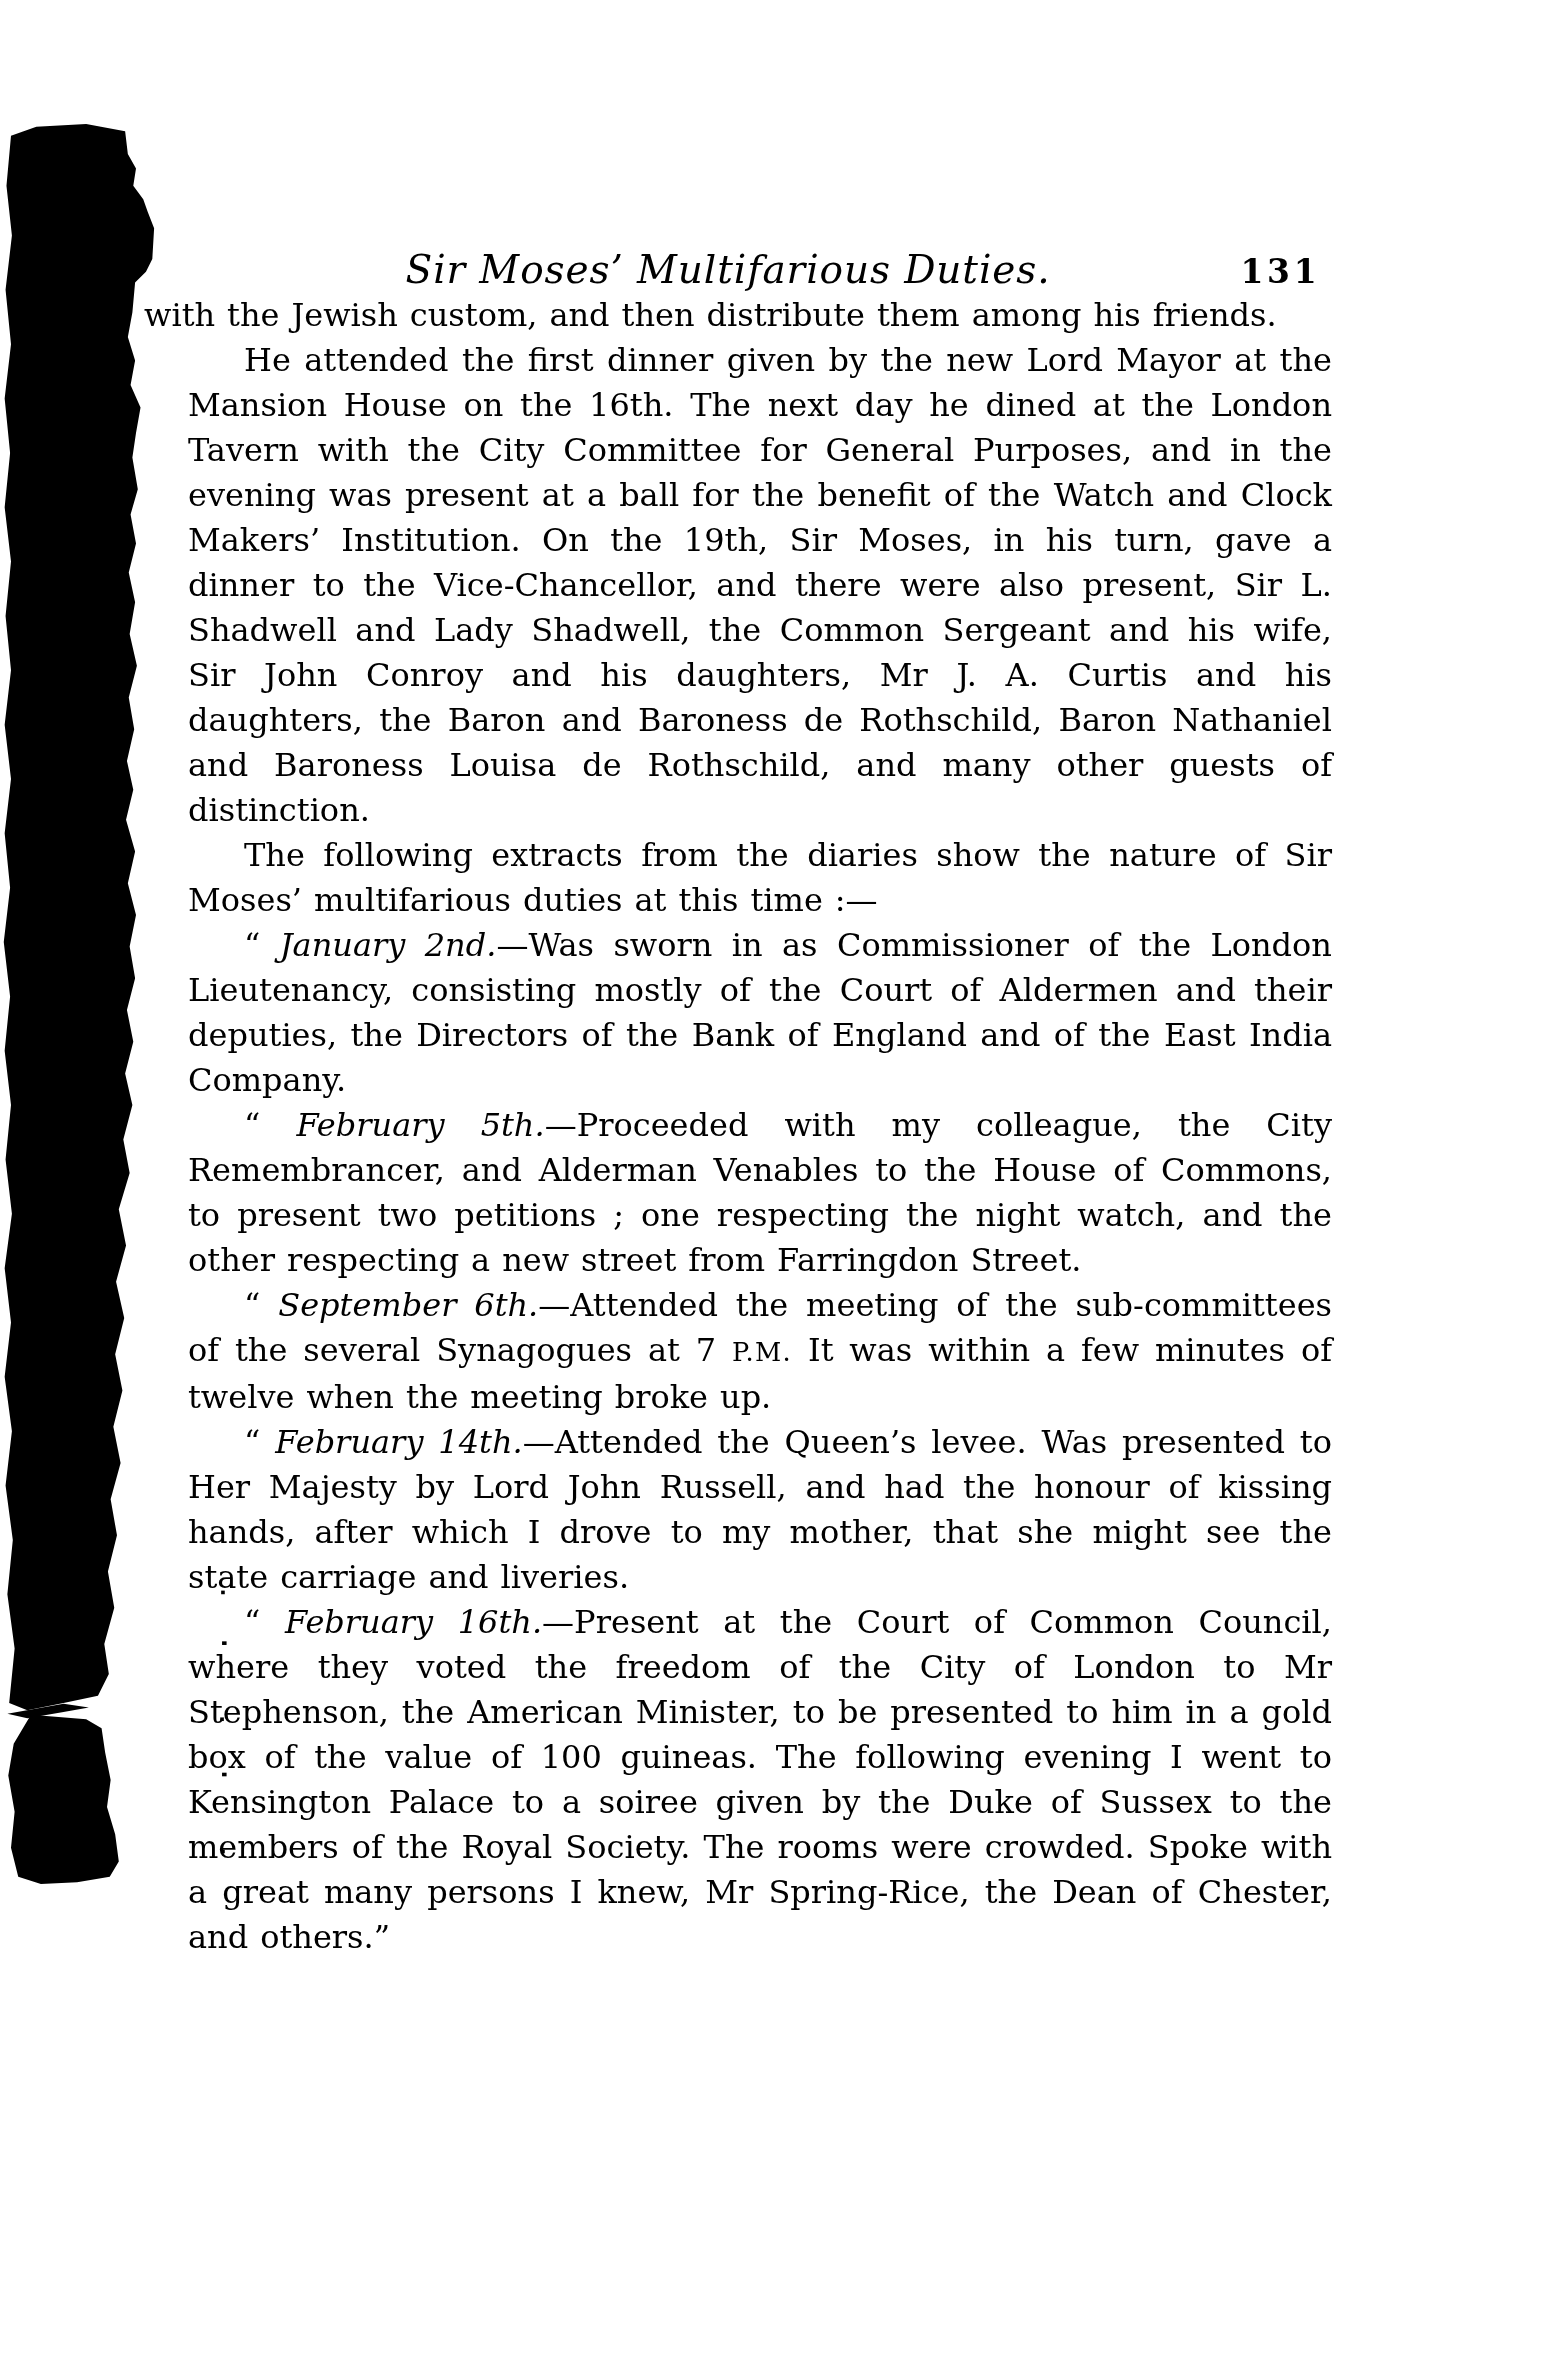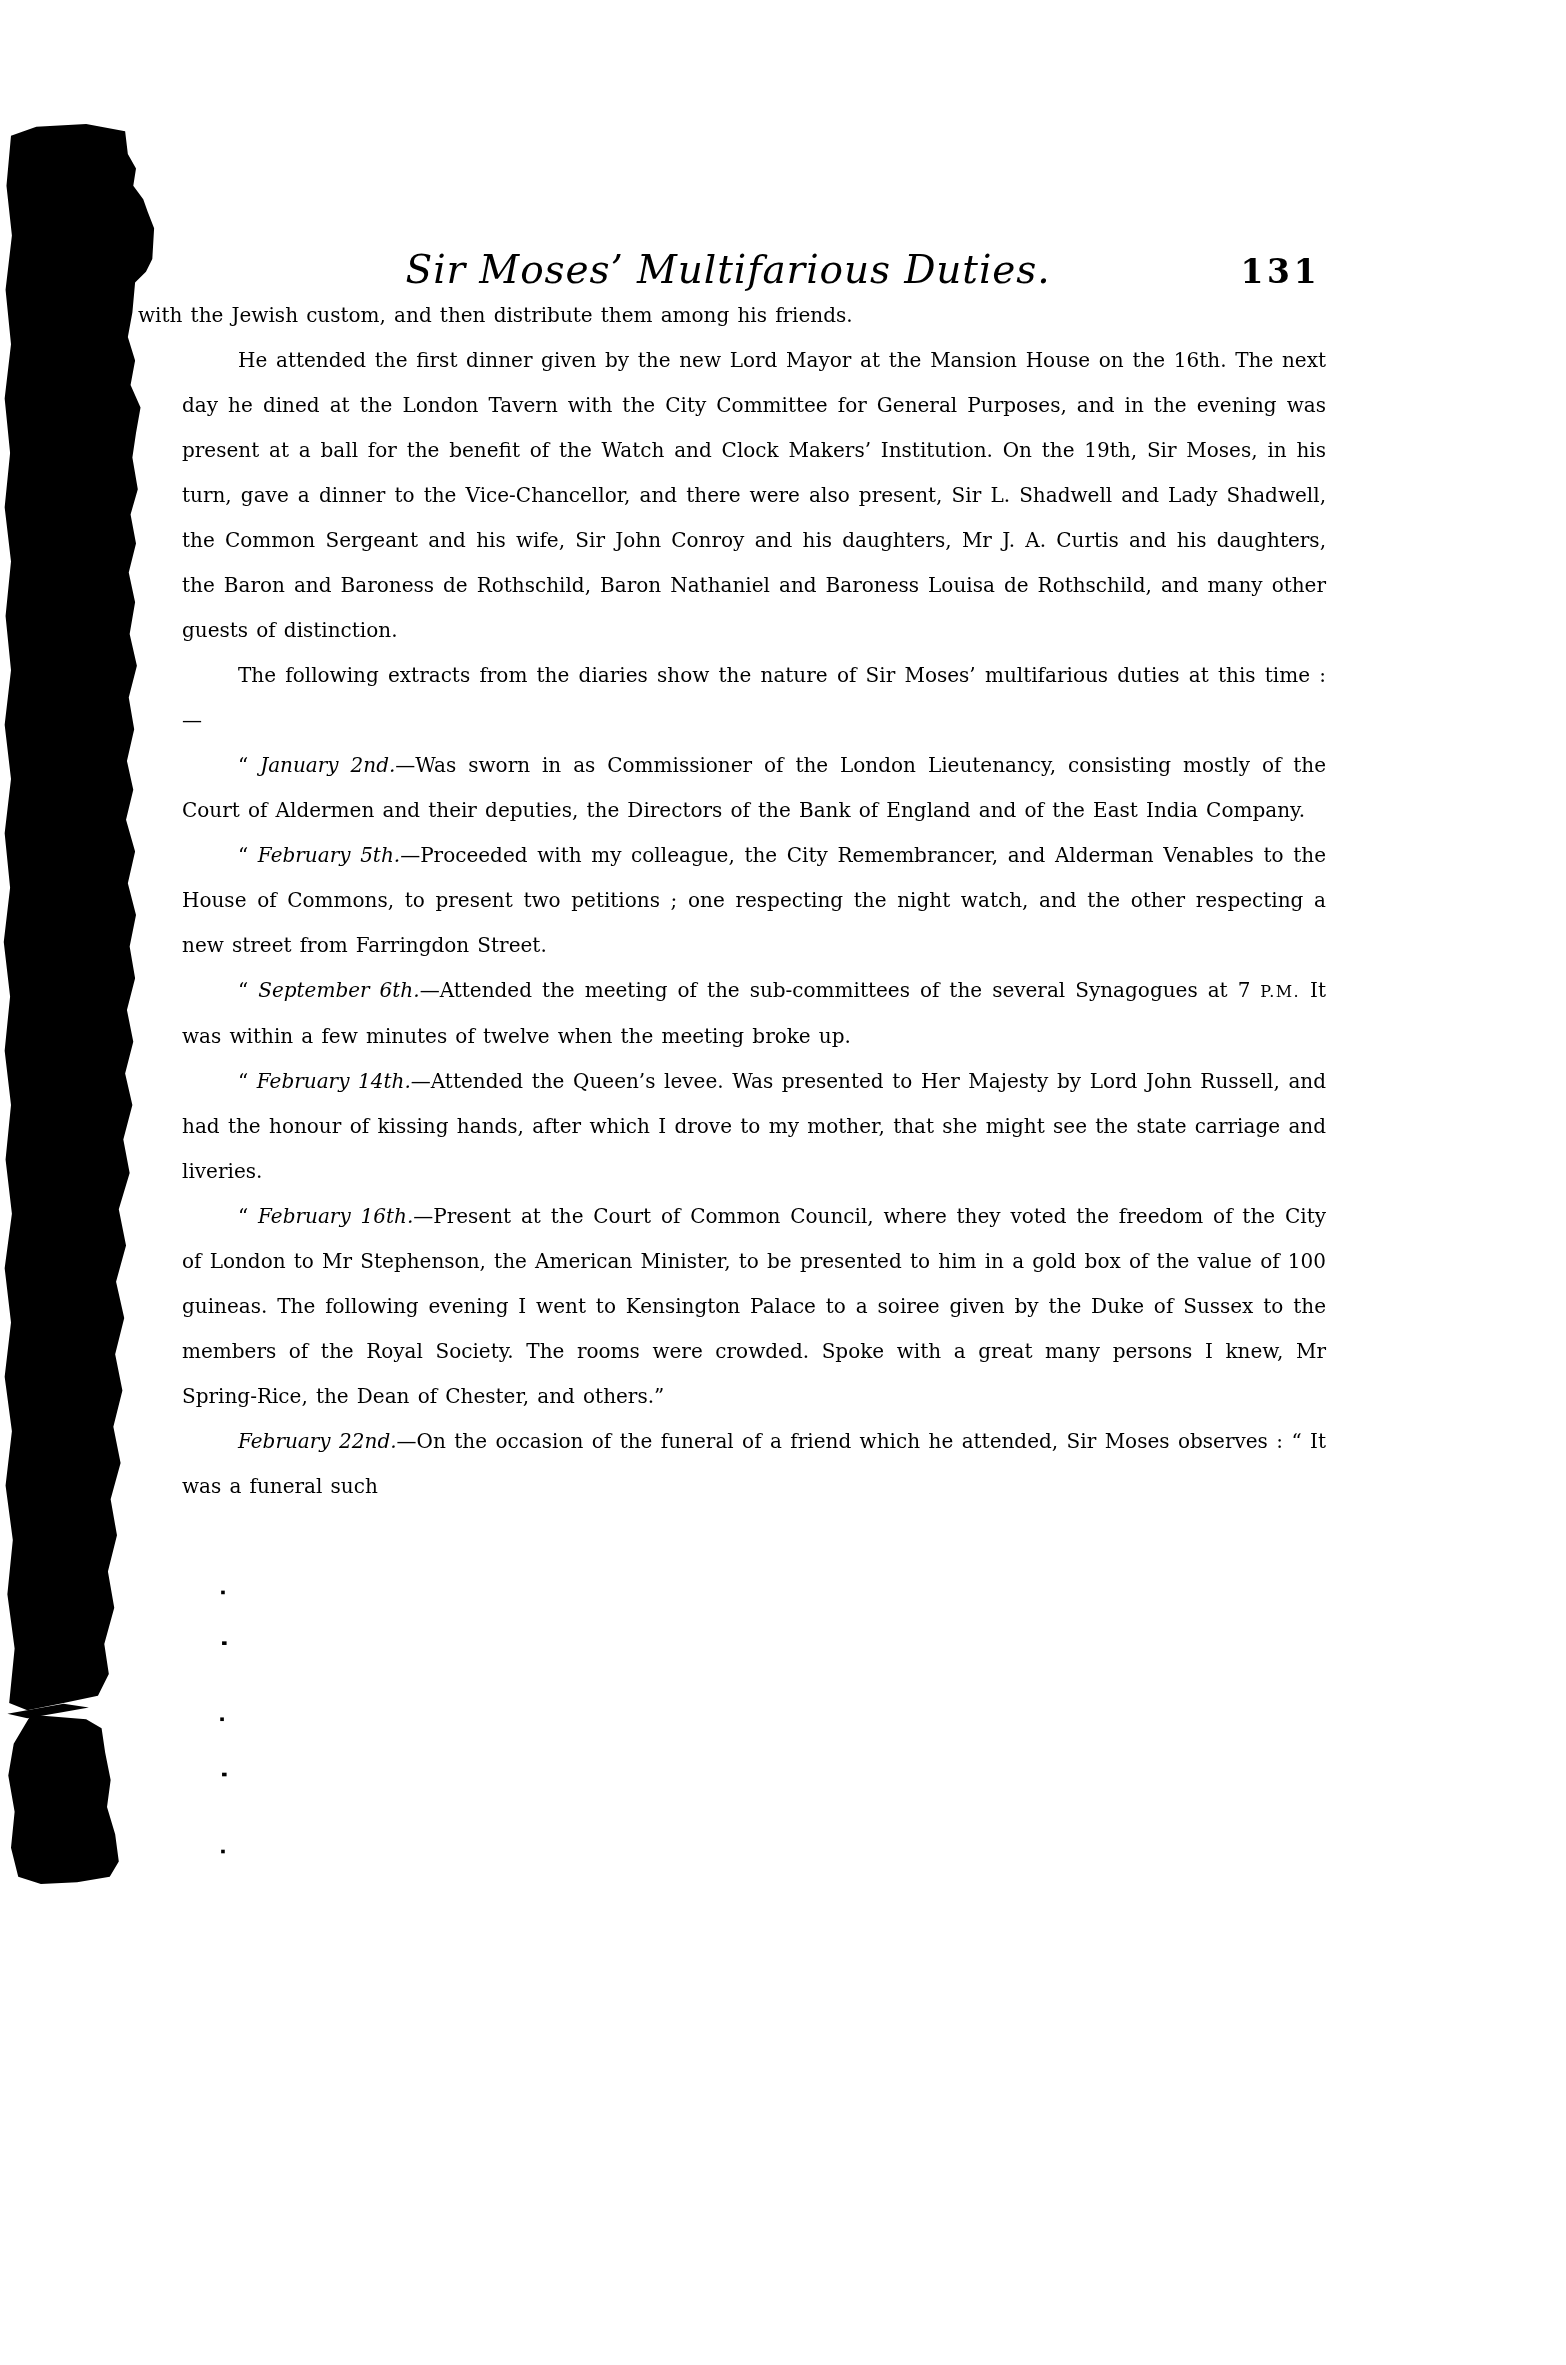--- a/index.html
+++ b/index.html
@@ -33,23 +33,23 @@
   }
   .pagenum {
     position: absolute;
     right: 1.8px; top: 4.5px;
     font-size: 33px;
     font-weight: bold;
     letter-spacing: 3.6px;
   }
   .bodytext {
     position: absolute;
-    left: 138px; top: 293px;
+    left: 144px; top: 293px;
     width: 1188px;
-    font-size: 20px;
+    font-size: 32px;
     line-height: 45px;
     text-align: justify;
     word-spacing: 1.8px;
   }
   .para { margin: 0; padding: 0; }
   .para.indent { text-indent: 56px; margin-left: 44px; }
   .it { font-style: italic; }
   .sc { font-size: 0.8em; letter-spacing: 1.4px; }
 </style>
 </head>
@@ -75,17 +75,16 @@
 
   <div class="bodytext">
       <p class="para"><span>with the Jewish custom, and then distribute them among his friends.</span></p>
       <p class="para indent"><span>He attended the first dinner given by the new Lord Mayor at the Mansion House on the 16th. The next day he dined at the London Tavern with the City Committee for General Purposes, and in the evening was present at a ball for the benefit of the Watch and Clock Makers’ Institution. On the 19th, Sir Moses, in his turn, gave a dinner to the Vice-Chancellor, and there were also present, Sir L. Shadwell and Lady Shadwell, the Common Sergeant and his wife, Sir John Conroy and his daughters, Mr J. A. Curtis and his daughters, the Baron and Baroness de Rothschild, Baron Nathaniel and Baroness Louisa de Rothschild, and many other guests of distinction.</span></p>
       <p class="para indent"><span>The following extracts from the diaries show the nature of Sir Moses’ multifarious duties at this time :—</span></p>
       <p class="para indent"><span>“ </span><span class="it">January 2nd.</span><span>—Was sworn in as Commissioner of the London Lieutenancy, consisting mostly of the Court of Aldermen and their deputies, the Directors of the Bank of England and of the East India Company.</span></p>
       <p class="para indent"><span>“ </span><span class="it">February 5th.</span><span>—Proceeded with my colleague, the City Remembrancer, and Alderman Venables to the House of Commons, to present two petitions ; one respecting the night watch, and the other respecting a new street from Farringdon Street.</span></p>
       <p class="para indent"><span>“ </span><span class="it">September 6th.</span><span>—Attended the meeting of the sub-committees of the several Synagogues at 7 </span><span class="sc">P.M.</span><span> It was within a few minutes of twelve when the meeting broke up.</span></p>
       <p class="para indent"><span>“ </span><span class="it">February 14th.</span><span>—Attended the Queen’s levee. Was presented to Her Majesty by Lord John Russell, and had the honour of kissing hands, after which I drove to my mother, that she might see the state carriage and liveries.</span></p>
       <p class="para indent"><span>“ </span><span class="it">February 16th.</span><span>—Present at the Court of Common Council, where they voted the freedom of the City of London to Mr Stephenson, the American Minister, to be presented to him in a gold box of the value of 100 guineas. The following evening I went to Kensington Palace to a soiree given by the Duke of Sussex to the members of the Royal Society. The rooms were crowded. Spoke with a great many persons I knew, Mr Spring-Rice, the Dean of Chester, and others.”</span></p>
-      <p class="para indent"><span class="it">February 22nd.</span><span>—On the occasion of the funeral of a friend which he attended, Sir Moses observes : “ It was a funeral such</span></p>
     </div>
 
 </div>
 
 
 </body></html>

